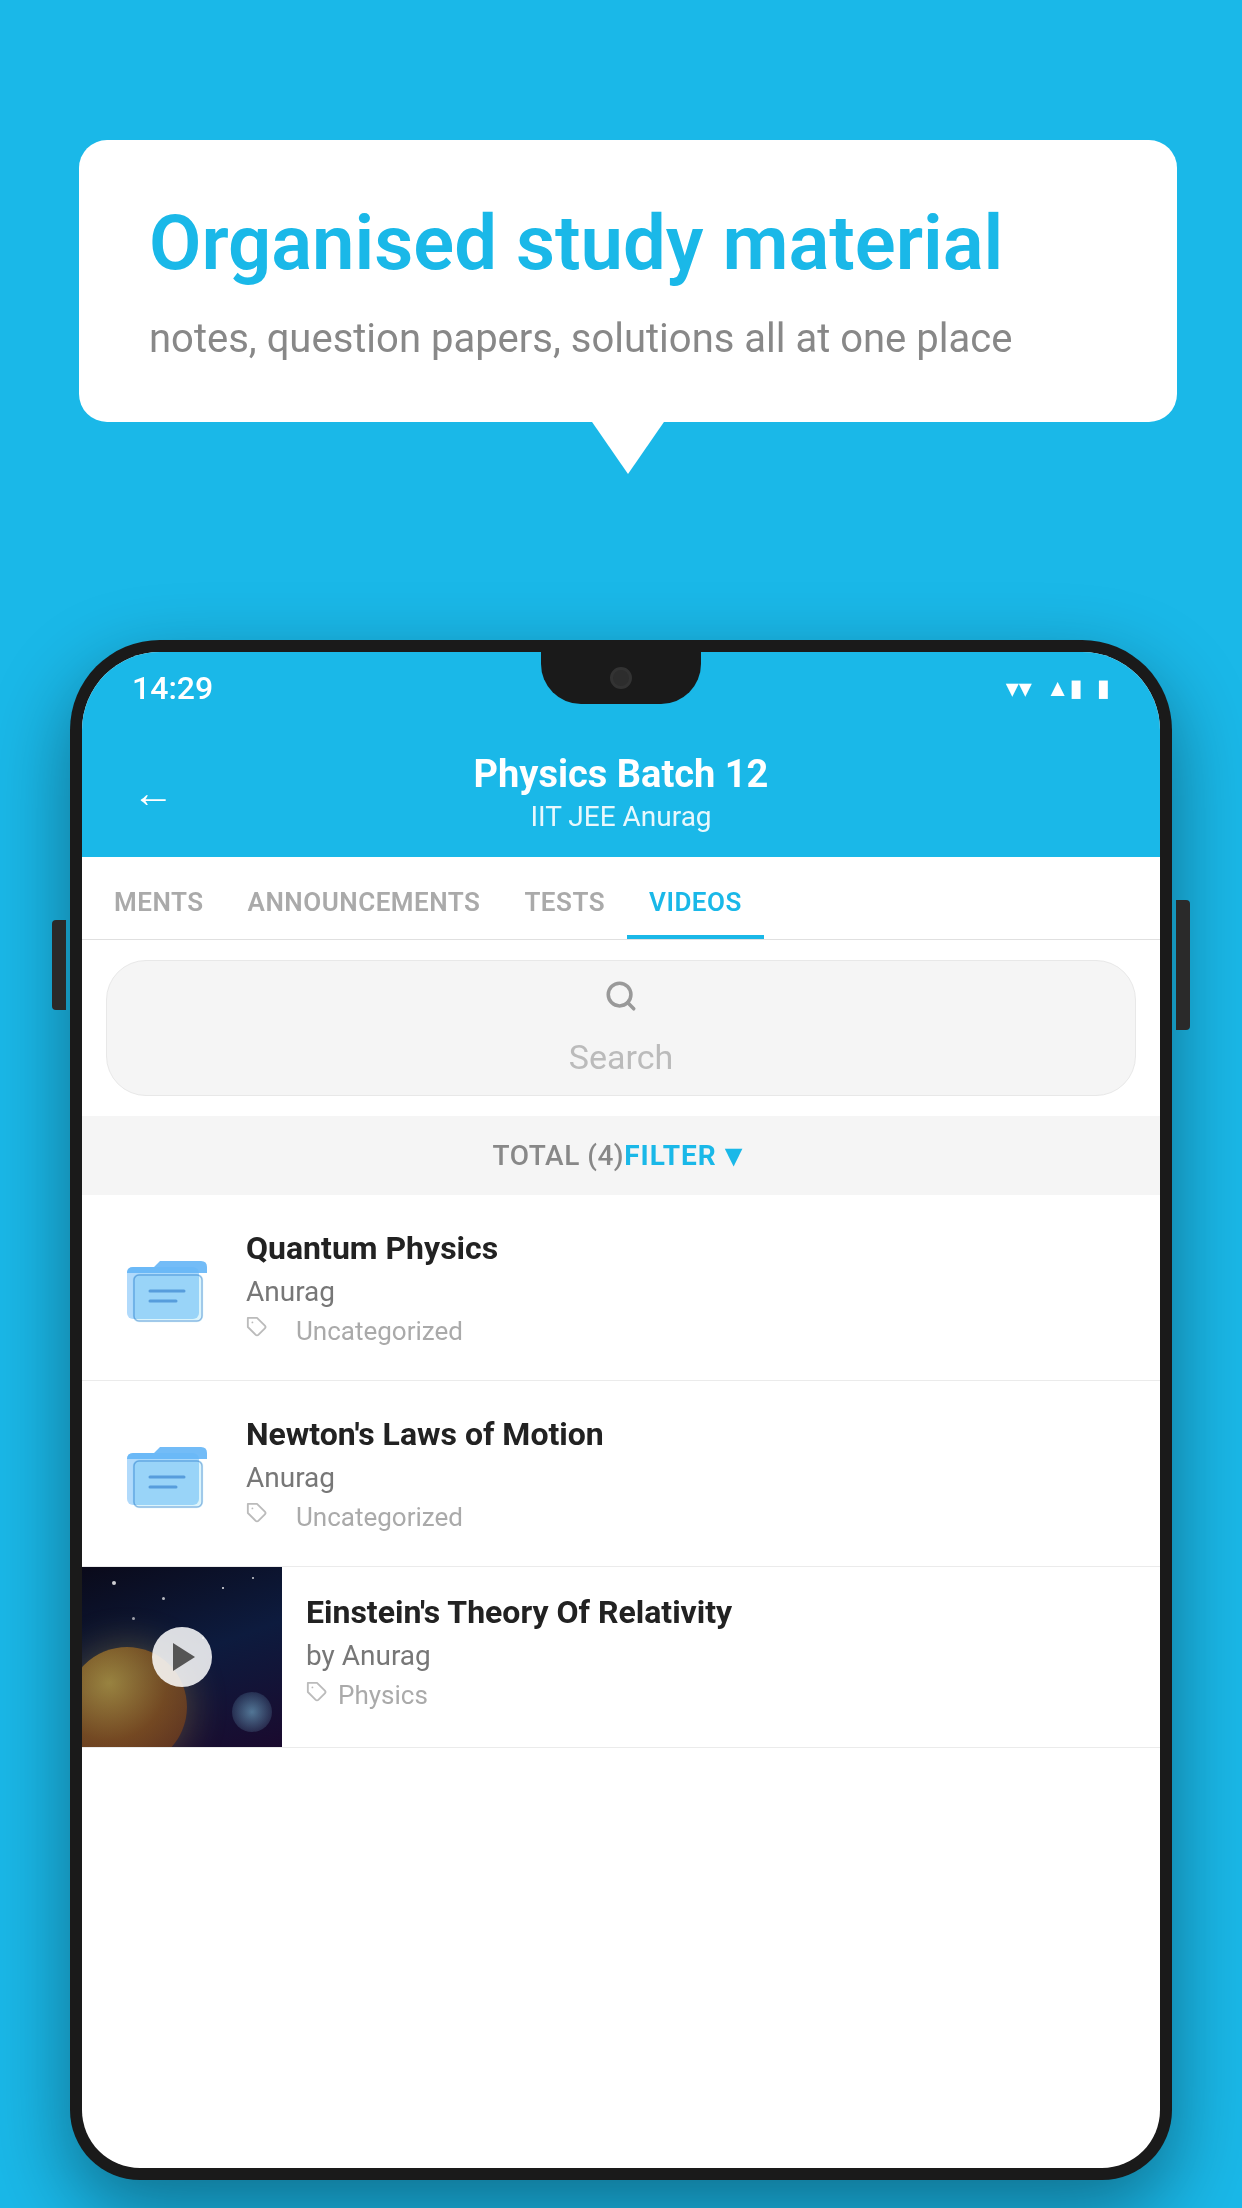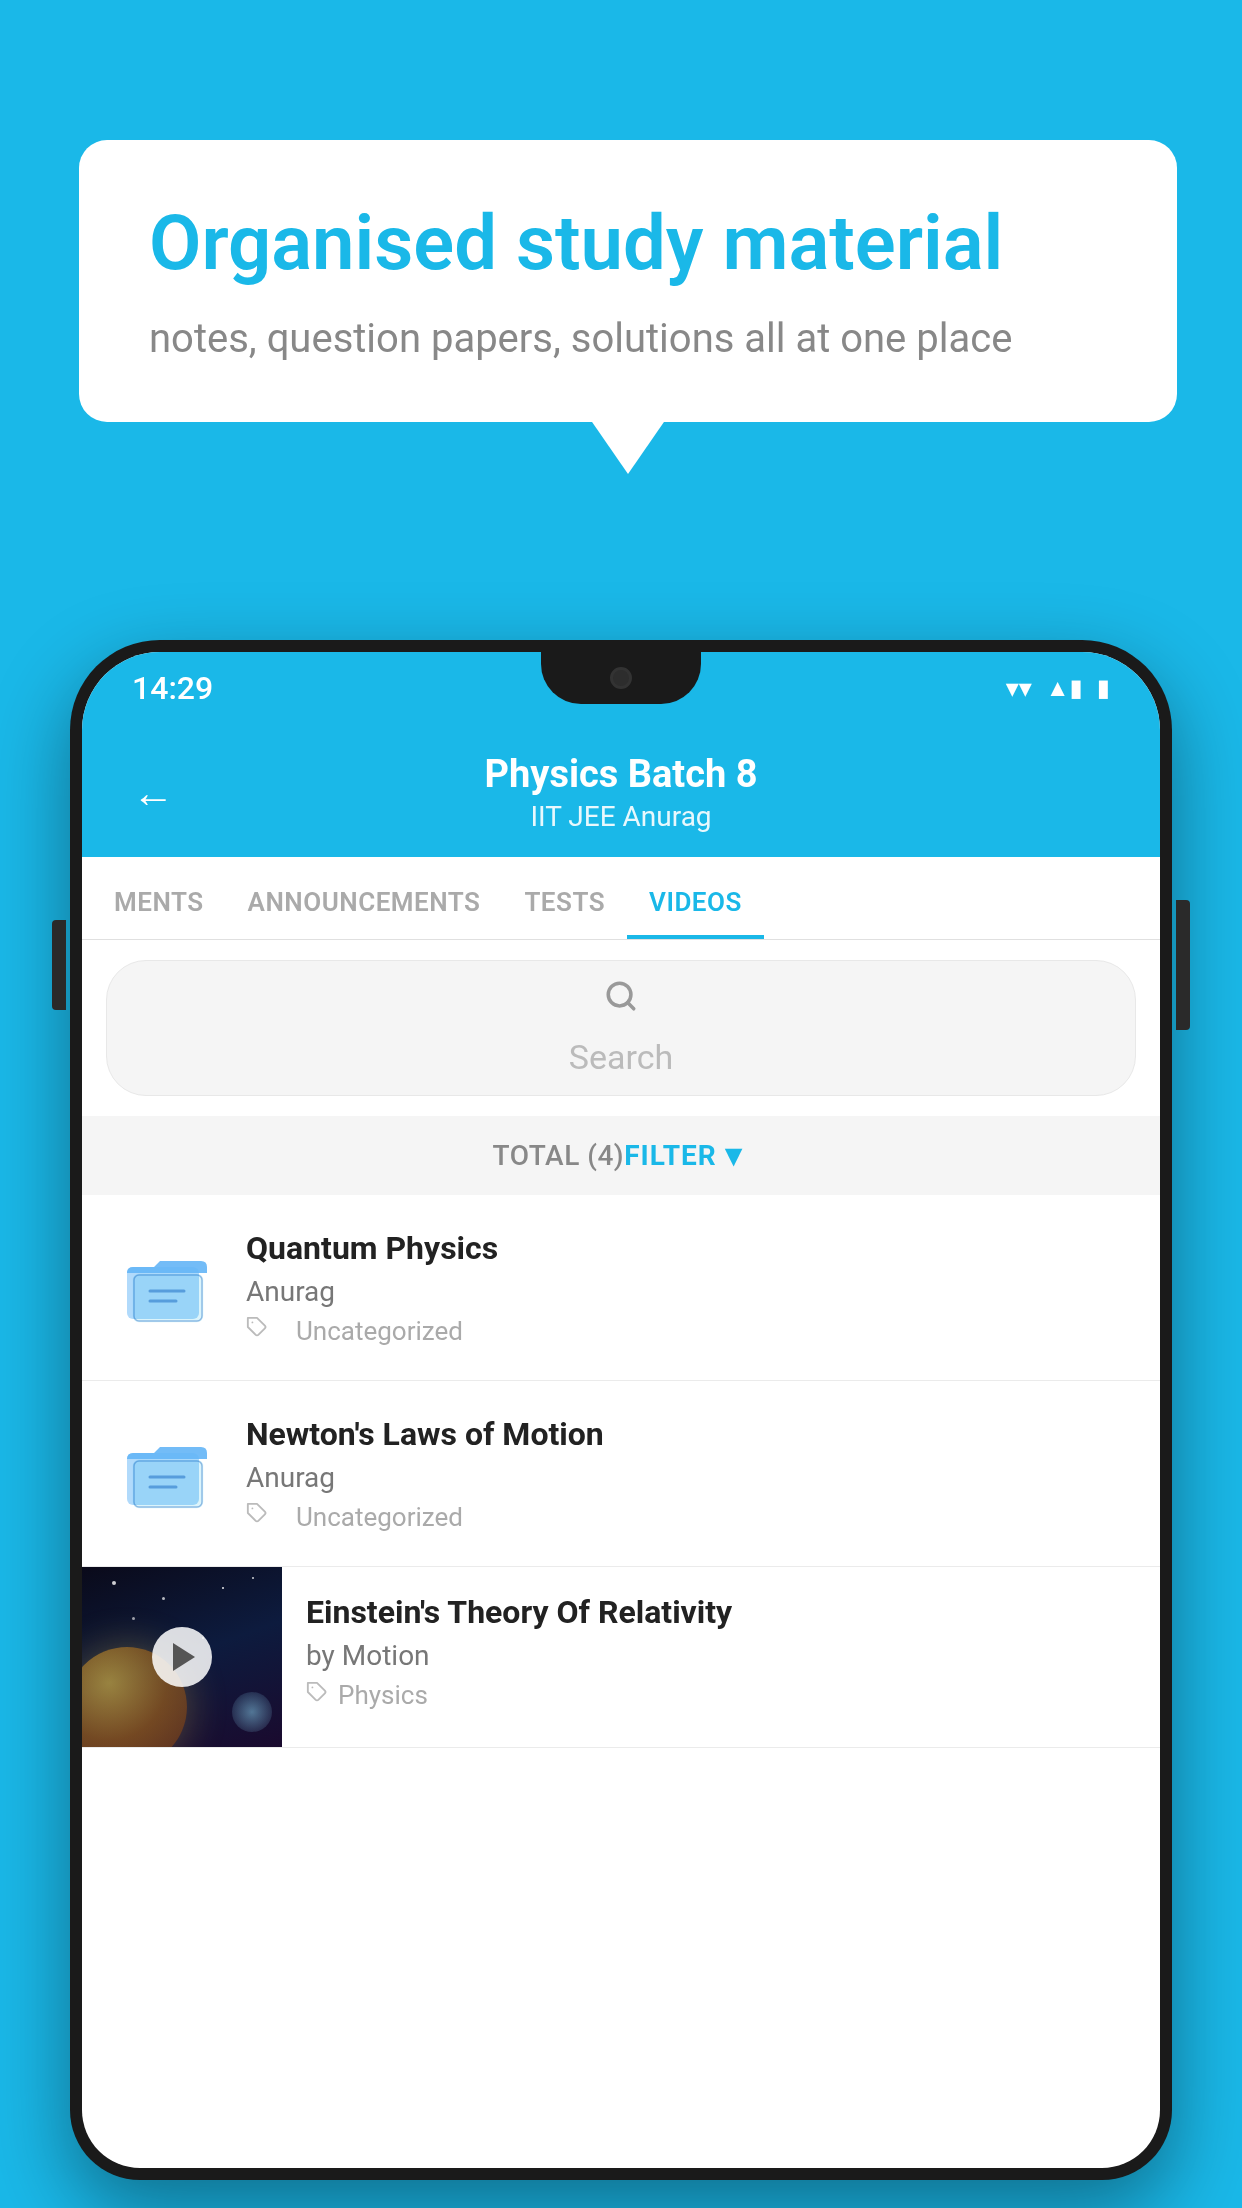--- a/index.html
+++ b/index.html
@@ -373,21 +373,21 @@
         <div class="status-icons">
           <span style="color:white;font-size:26px;">▾▾</span>
           <span style="color:white;font-size:24px;">▲▮</span>
           <span style="color:white;font-size:24px;">▮</span>
         </div>
       </div>
 
       <div class="app-header">
         <span class="back-arrow">←</span>
         <div class="header-title-block">
-          <div class="header-title">Physics Batch 8</div>
+          <div class="header-title">Physics Batch 12</div>
           <div class="header-subtitle">IIT JEE    Anurag</div>
         </div>
         <span style="width:42px;"></span>
       </div>
 
       <div class="tabs-bar">
         <div class="tab-item">
           <span>MENTS</span>
         </div>
         <div class="tab-item">
@@ -493,21 +493,21 @@
             <div style="position:absolute;bottom:-20px;left:-15px;width:120px;height:120px;background:radial-gradient(circle at 35% 30%,#f5c84299,#c8761088,#8b451388);border-radius:50%;box-shadow:0 0 40px rgba(245,200,66,0.3);"></div>
 
             <div style="position:absolute;bottom:15px;right:10px;width:40px;height:40px;background:radial-gradient(circle,#87ceeb88,transparent);border-radius:50%;"></div>
 
             <div class="play-btn">
               <div class="play-triangle"></div>
             </div>
           </div>
           <div class="thumb-info">
             <div class="video-title">Einstein's Theory Of Relativity</div>
-            <div class="video-author">by Motion</div>
+            <div class="video-author">by Anurag</div>
             <div class="thumb-video-tag">
               <span class="tag-icon">
                 <svg width="22" height="22" viewBox="0 0 24 24" fill="none" stroke="#bbb" stroke-width="2" stroke-linecap="round" stroke-linejoin="round">
                   <path d="M20.59 13.41l-7.17 7.17a2 2 0 0 1-2.83 0L2 12V2h10l8.59 8.59a2 2 0 0 1 0 2.82z"></path>
                   <line x1="7" y1="7" x2="7.01" y2="7"></line>
                 </svg>
               </span>
               <span>Physics</span>
             </div>
           </div>

